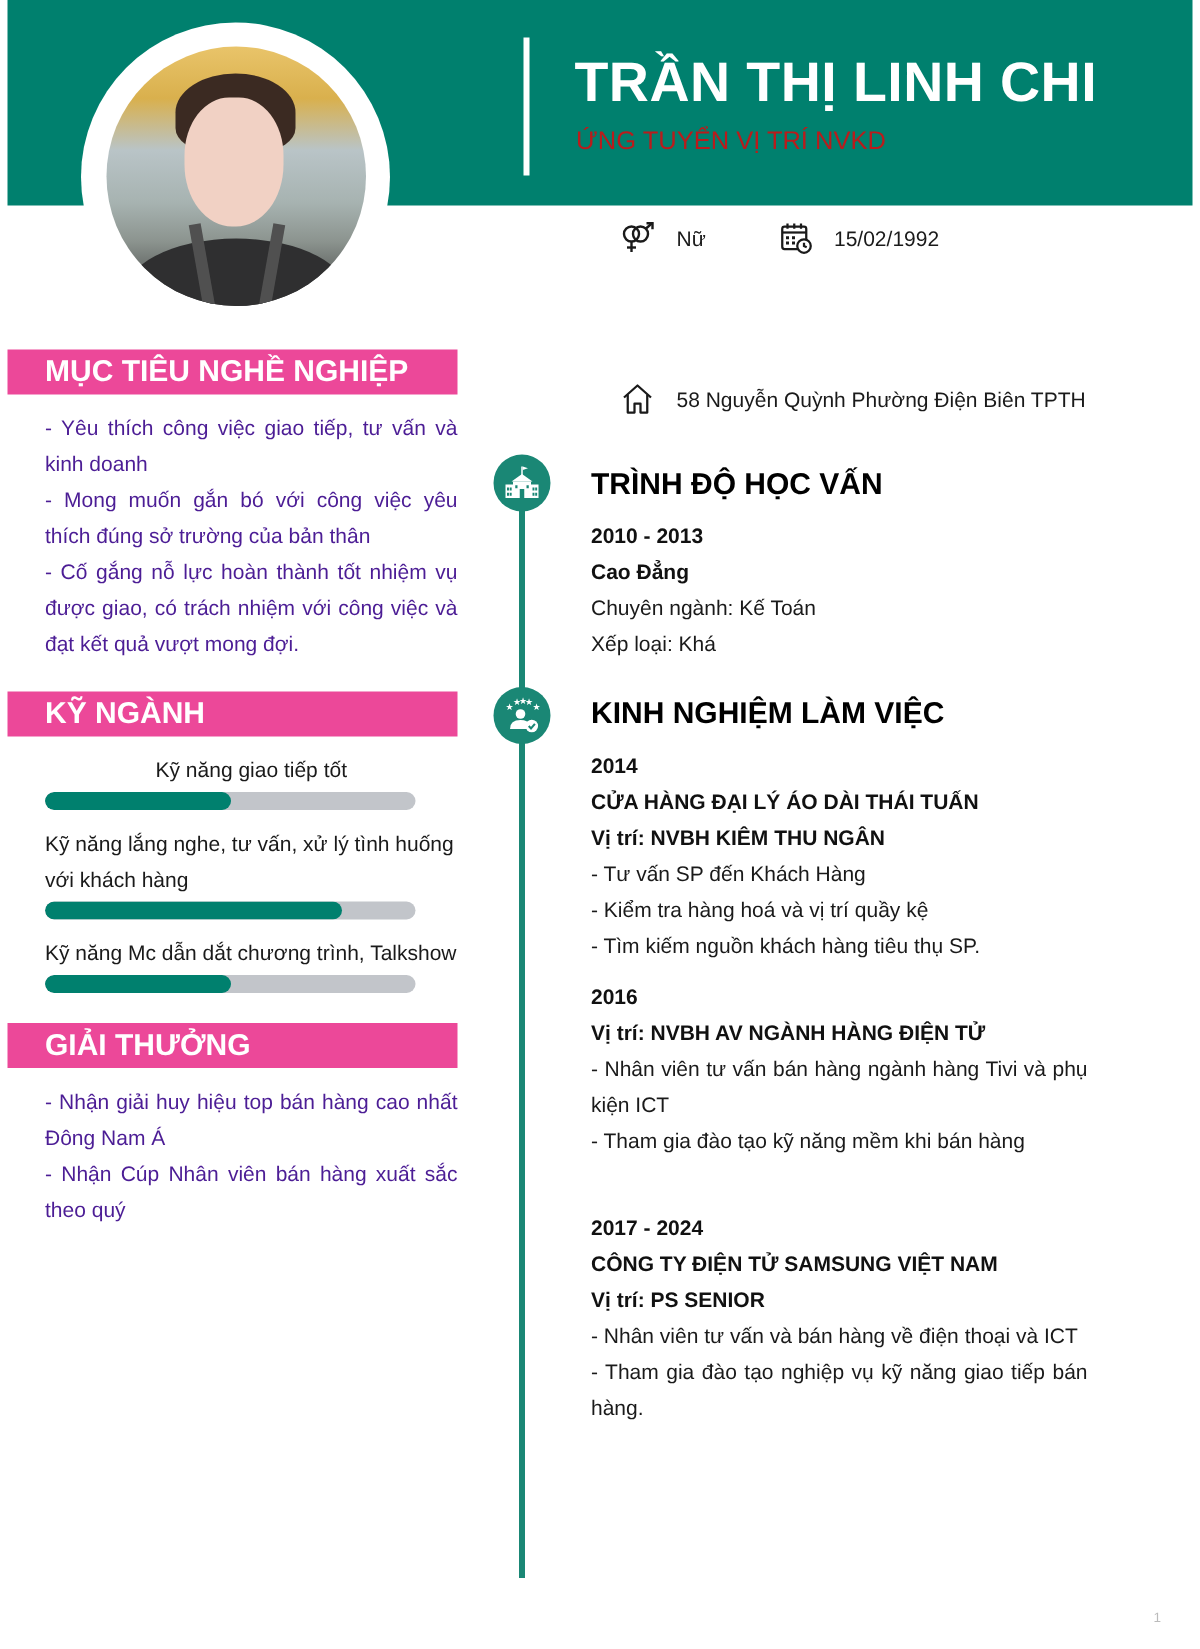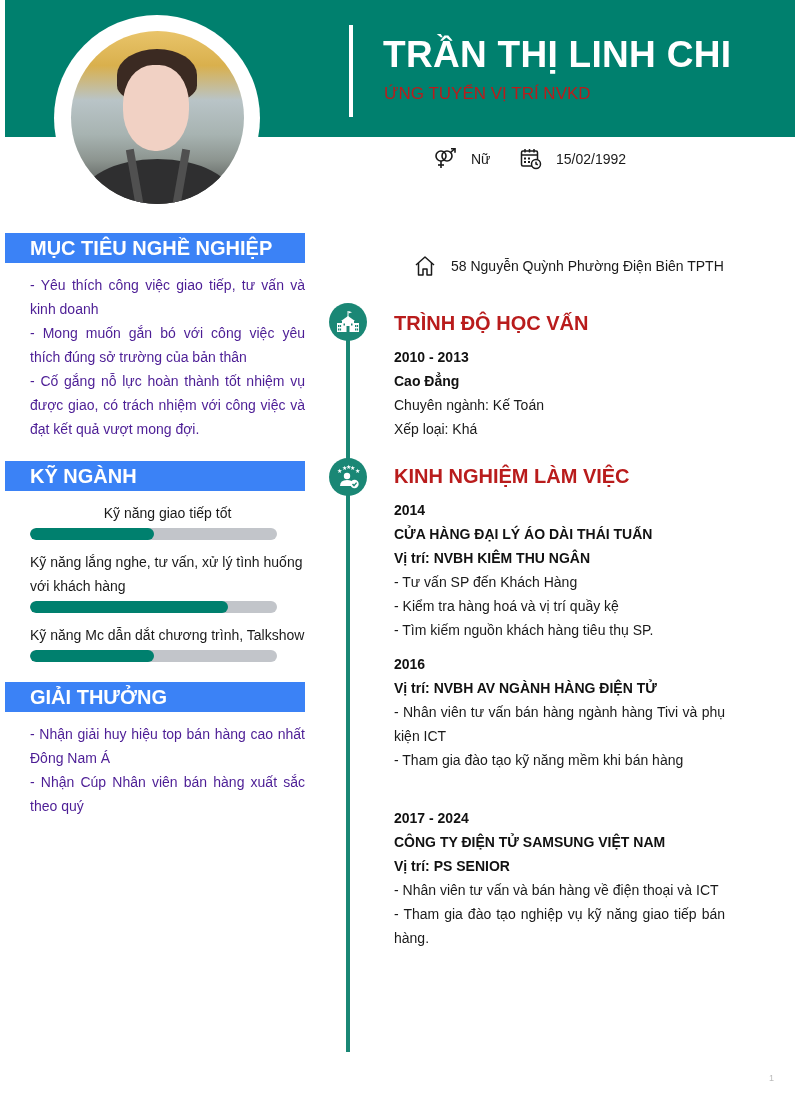--- a/index.html
+++ b/index.html
@@ -16,34 +16,34 @@
   .avatar .lanyard-l { position: absolute; left: 60px; top: 118px; width: 8px; height: 60px; background: #505050; transform: rotate(-10deg); }
   .avatar .lanyard-r { position: absolute; left: 106px; top: 118px; width: 8px; height: 60px; background: #505050; transform: rotate(10deg); }
 
   .title-bar { position: absolute; left: 349px; top: 25px; width: 4px; height: 92px; background: #ffffff; }
   .name { position: absolute; left: 383px; top: 34px; font-size: 37px; font-weight: bold; color: #ffffff; letter-spacing: 0.3px; white-space: nowrap; }
   .position { position: absolute; left: 384px; top: 84px; font-size: 17px; color: #b91c1c; white-space: nowrap; }
 
   .info { position: absolute; font-size: 14px; color: #1a1a1a; white-space: nowrap; display: flex; align-items: center; }
   .info svg { display: block; }
 
-  .sec-head { position: absolute; left: 5px; width: 300px; height: 30px; background: #3b82f6; color: #ffffff;
+  .sec-head { position: absolute; left: 5px; width: 300px; height: 30px; background: #ec4899; color: #ffffff;
               font-size: 20px; font-weight: bold; padding-left: 25px; line-height: 30px; white-space: nowrap; }
 
   .para { position: absolute; left: 30px; width: 275px; font-size: 14px; line-height: 24px; text-align: justify; color: #4c1d95; }
   .para div { text-align: justify; }
 
   .skill-label { position: absolute; left: 30px; width: 275px; font-size: 14px; line-height: 24px; color: #1a1a1a; }
   .bar { position: absolute; left: 30px; width: 247px; height: 12px; border-radius: 6px; background: #c2c5ca; overflow: hidden; }
   .bar .fill { height: 100%; background: #00806e; border-radius: 6px; }
 
   .timeline { position: absolute; left: 346px; top: 322px; width: 4px; height: 730px; background: #1a8775; }
   .tl-icon { position: absolute; width: 38px; height: 38px; border-radius: 50%; background: #1a8775; display: flex; align-items: center; justify-content: center; }
 
-  .r-head { position: absolute; left: 394px; font-size: 20px; font-weight: bold; color: #b91c1c; white-space: nowrap; }
+  .r-head { position: absolute; left: 394px; font-size: 20px; font-weight: bold; color: #000000; white-space: nowrap; }
   .r-block { position: absolute; left: 394px; width: 331px; font-size: 14px; line-height: 24px; color: #1a1a1a; }
   .r-block .b { font-weight: bold; color: #111; }
   .r-block .j { text-align: justify; }
 
   .page-num { position: absolute; left: 769px; top: 1073px; font-size: 9px; color: #bbbbbb; }
 </style>
 </head>
 <body>
 
 <div class="header-band"></div>
@@ -54,21 +54,21 @@
   <div class="lanyard-l"></div>
   <div class="lanyard-r"></div>
   <div class="hair"></div>
   <div class="face"></div>
 </div>
 
 <div class="title-bar"></div>
 <div class="name">TRẦN THỊ LINH CHI</div>
 <div class="position">ỨNG TUYỂN VỊ TRÍ NVKD</div>
 
-<div class="info" style="left:434px; top:148px;">
+<div class="info" style="left:414px; top:148px;">
   <span>
     <svg width="24" height="22" viewBox="0 0 24 22" fill="none" stroke="#1a1a1a" stroke-width="1.6">
       <circle cx="7" cy="8" r="5"></circle>
       <circle cx="13" cy="8" r="5"></circle>
       <line x1="7" y1="13" x2="7" y2="20"></line>
       <line x1="4" y1="17" x2="10" y2="17"></line>
       <line x1="16.5" y1="4.5" x2="21" y2="0.5"></line>
       <polyline points="17,0.8 21,0.8 21,4.8"></polyline>
     </svg>
   </span>

